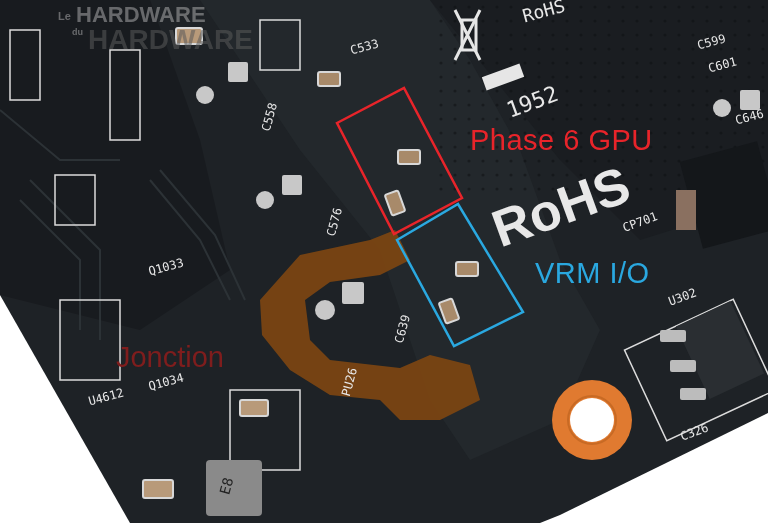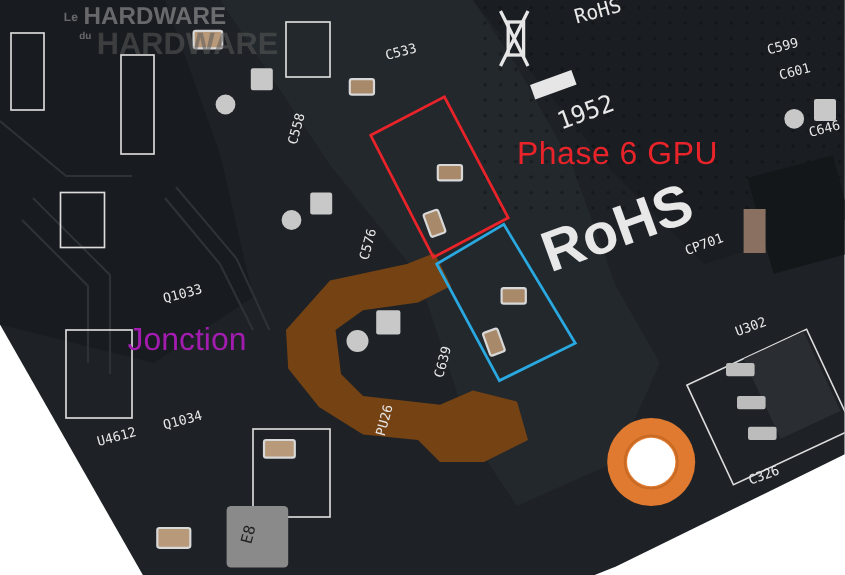--- a/index.html
+++ b/index.html
@@ -1,21 +1,21 @@
 <!DOCTYPE html>
 <html><head>
 <meta charset="utf-8">
 <style>
   html,body{margin:0;padding:0;background:#ffffff;}
   #stage{position:relative;width:768px;height:523px;overflow:hidden;background:#ffffff;font-family:"Liberation Sans",sans-serif;}
   #stage svg{position:absolute;left:0;top:0;}
   .lbl{position:absolute;font-family:"Liberation Sans",sans-serif;font-weight:normal;white-space:nowrap;}
   .lbl-red{color:#e8242a;font-size:29px;letter-spacing:0.5px;}
   .lbl-blue{color:#2aa8e0;font-size:29px;letter-spacing:0.5px;}
-  .lbl-orange{color:#a21caf;font-size:29px;text-align:center;line-height:33px;}
+  .lbl-orange{color:#7f1d1d;font-size:29px;text-align:center;line-height:33px;margin-top:48px;}
   .wm{position:absolute;color:rgba(200,200,200,0.45);font-family:"Liberation Sans",sans-serif;font-weight:bold;}
   .silk{position:absolute;color:#e8e8e8;font-family:"DejaVu Sans Mono",monospace;font-size:12px;}
 </style>
 </head>
 <body>
 
 <div id="stage">
   <svg width="768" height="523" viewBox="0 0 768 523">
     <defs>
       <pattern id="vias" width="14" height="14" patternUnits="userSpaceOnUse">
@@ -116,16 +116,17 @@
   <div class="silk" style="left:735px;top:110px;transform:rotate(-15deg);">C646</div>
   <div class="silk" style="left:522px;top:0px;font-size:18px;transform:rotate(-15deg);">RoHS</div>
   <div class="silk" style="left:218px;top:478px;font-size:14px;color:#222;transform:rotate(-75deg);">E8</div>
 
   <div class="wm" style="left:58px;top:10px;font-size:11px;">Le</div>
   <div class="wm" style="left:76px;top:2px;font-size:22px;">HARDWARE</div>
   <div class="wm" style="left:72px;top:27px;font-size:9px;">du</div>
   <div class="wm" style="left:88px;top:24px;font-size:28px;color:rgba(90,90,90,0.55);">HARDWARE</div>
 
   <div class="lbl lbl-red" style="left:470px;top:124px;">Phase 6 GPU</div>
+  <div class="lbl lbl-blue" style="left:535px;top:257px;">VRM I/O</div>
   <div class="lbl lbl-orange" style="left:95px;top:293px;width:150px;">
     <div>Jonction</div>
   </div>
 </div>
 
 </body></html>

